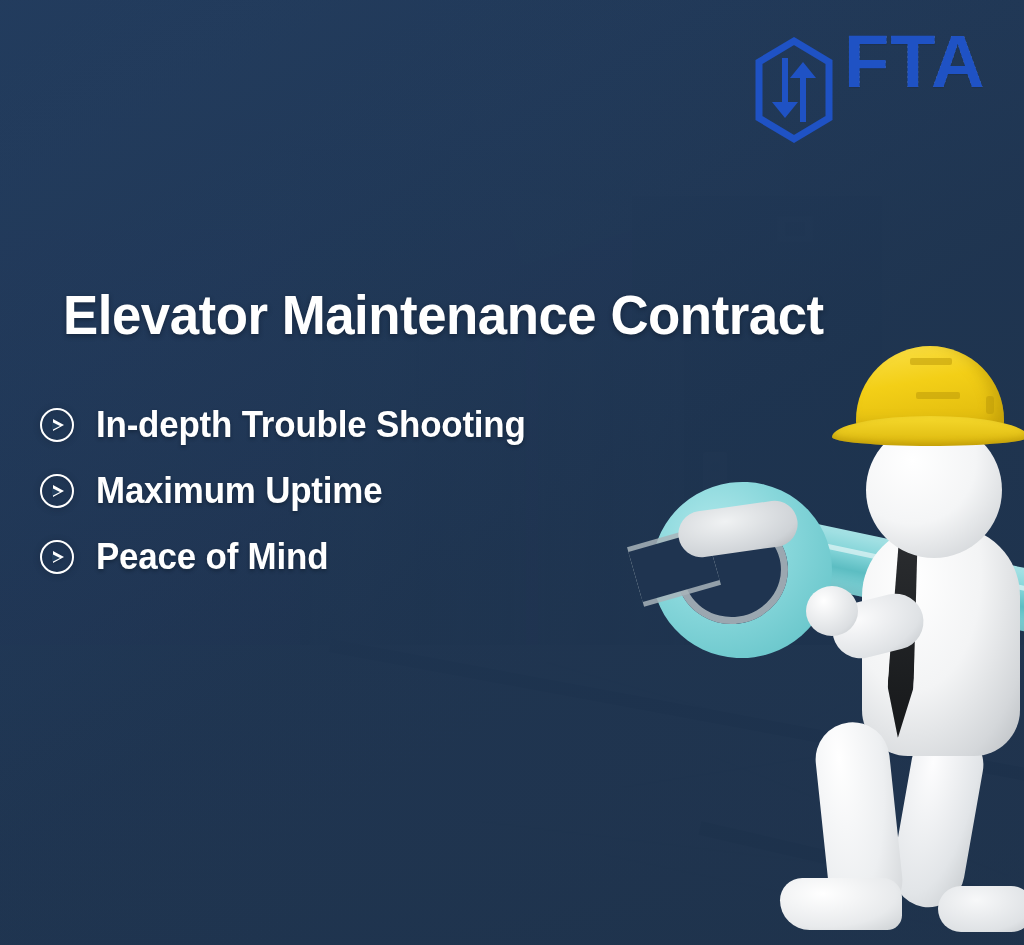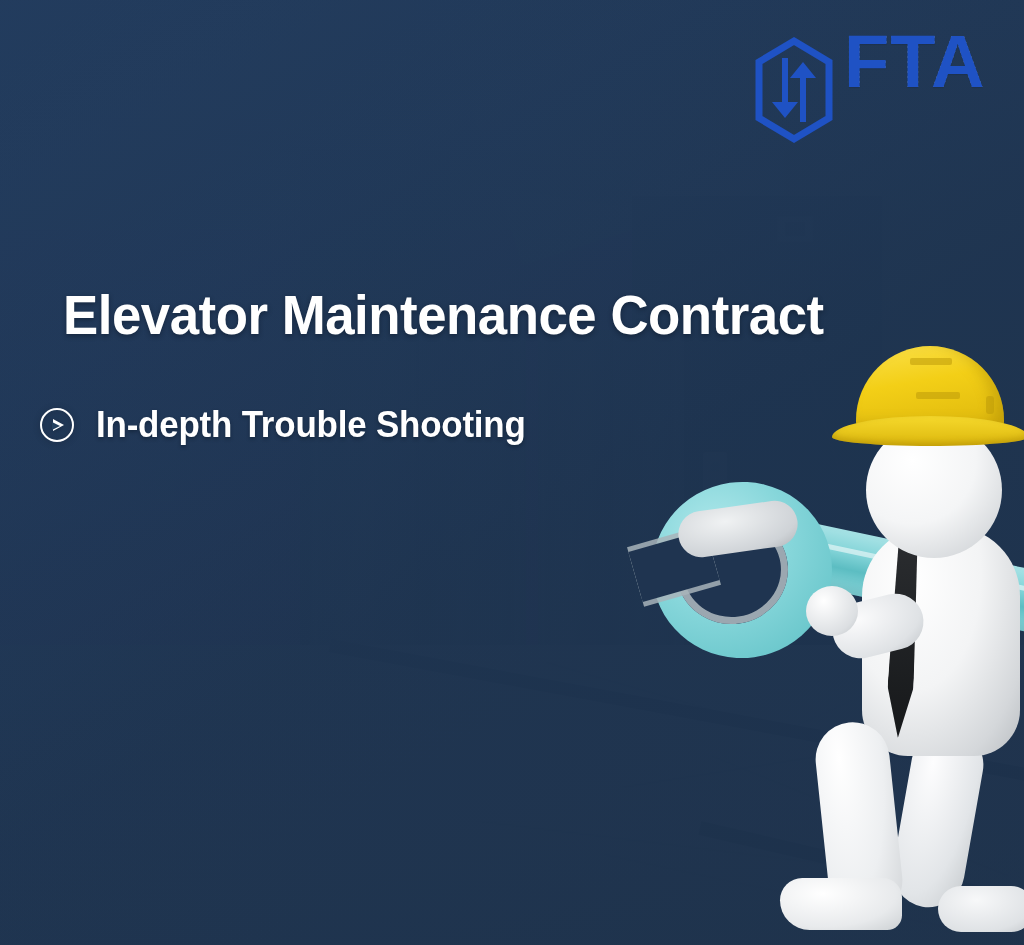--- a/index.html
+++ b/index.html
@@ -449,20 +449,28 @@
 
     <div class="bullets">
 
       <div class="bullet-row">
         <span class="bullet-icon"></span>
         <span class="bullet-label">In-depth Trouble Shooting</span>
       </div>
 
 
 
-
-
-
+      <div class="bullet-row">
+        <span class="bullet-icon"></span>
+        <span class="bullet-label">Maximum Uptime</span>
+      </div>
+
+
+
+      <div class="bullet-row">
+        <span class="bullet-icon"></span>
+        <span class="bullet-label">Peace of Mind</span>
+      </div>
 
     </div>
   </div>
 
 </div>
 
 </body></html>

